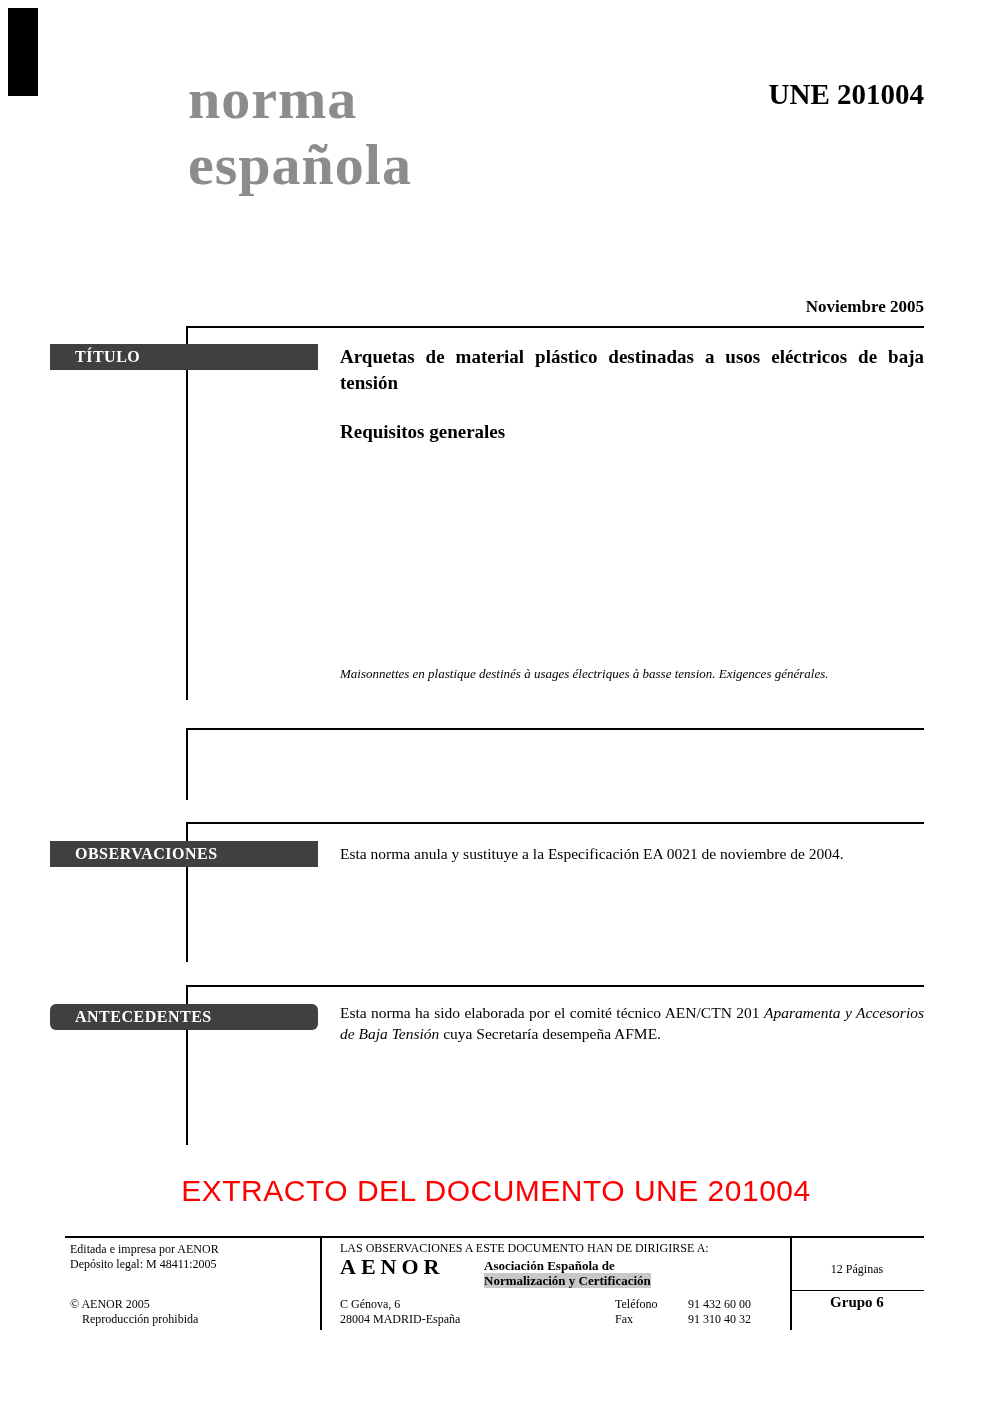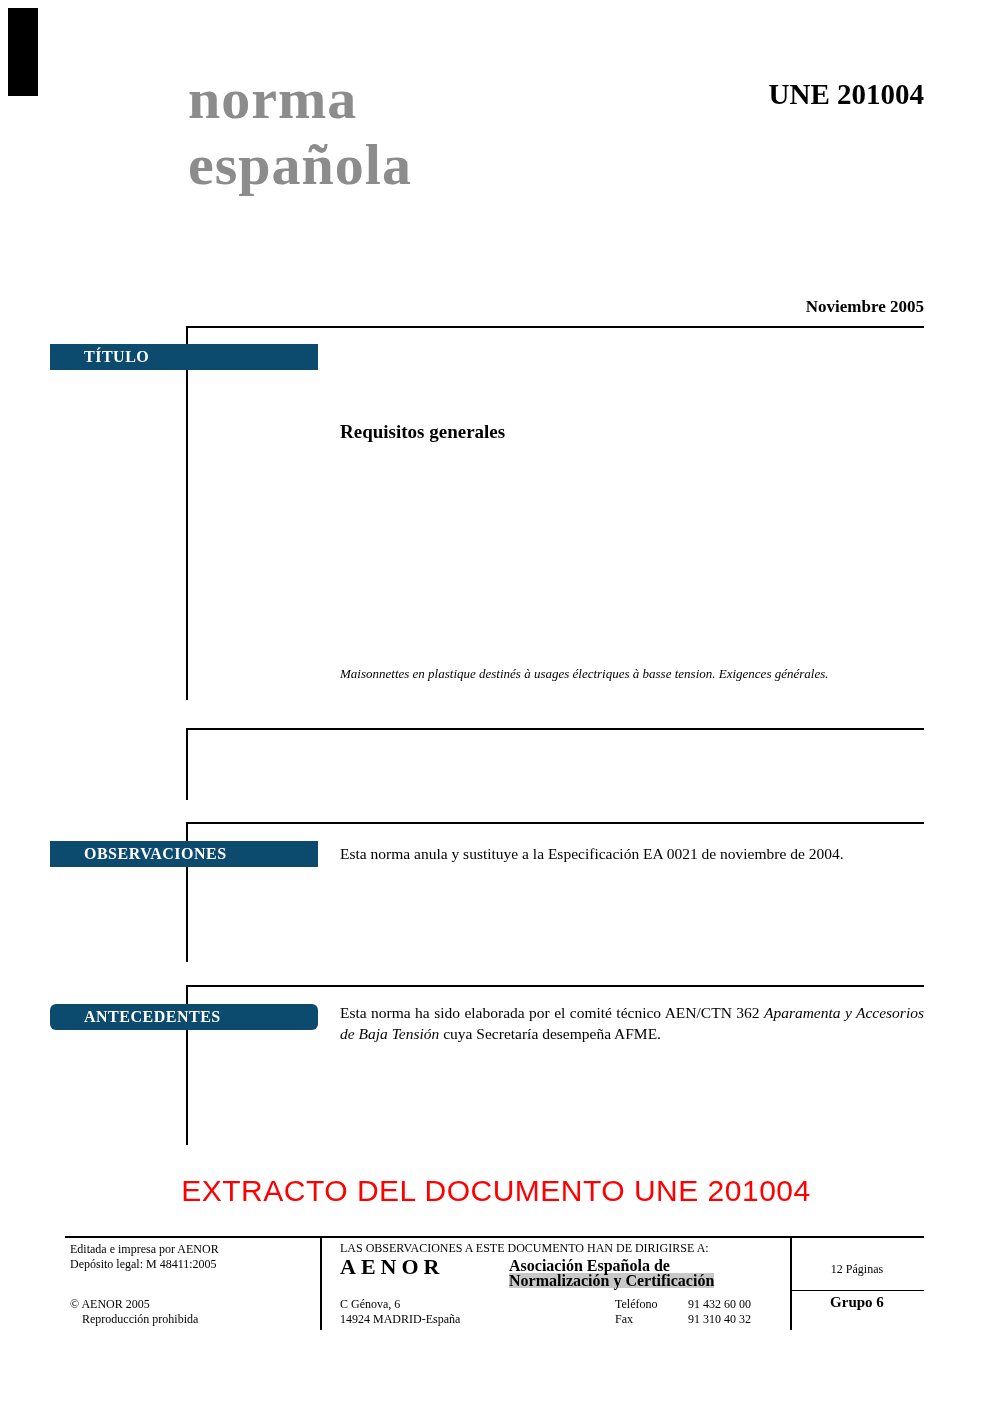--- a/index.html
+++ b/index.html
@@ -26,43 +26,43 @@
   .doc-code {
     position:absolute; right:68px; top:78px;
     font-size:29px; font-weight:bold; text-align:right;
   }
   .doc-date {
     position:absolute; right:68px; top:297px;
     font-size:17px; font-weight:bold; text-align:right;
   }
   .black-label {
     position:absolute; left:50px; width:268px; height:26px;
-    background:#0c4a6e; color:#ffffff;
+    background:#404040; color:#ffffff;
     font-size:16px; font-weight:bold; line-height:26px;
-    padding-left:34px; box-sizing:border-box;
+    padding-left:25px; box-sizing:border-box;
     letter-spacing:0.5px;
   }
   .content-col { position:absolute; left:340px; width:584px; }
   .title-main { font-size:19px; font-weight:bold; line-height:26px; text-align:justify; }
   .title-sub  { font-size:19px; font-weight:bold; }
   .lang-line  { font-size:13px; font-style:italic; }
   .body-text  { font-size:15.5px; line-height:21px; }
   .just { text-align:justify; }
   .red-notice {
     position:absolute; left:0; top:1174px; width:992px;
     text-align:center;
     font-family:"Liberation Sans", sans-serif;
     font-size:30px; color:#ff0000; letter-spacing:0.5px;
   }
   .ft { font-size:12px; line-height:15px; }
   .aenor-logo {
     position:absolute; left:340px; top:1254px;
     font-size:22px; font-weight:bold; letter-spacing:5px;
   }
-  .org-name { position:absolute; left:509px; top:1258px; font-size:16px; line-height:15px; font-weight:bold; }
+  .org-name { position:absolute; left:484px; top:1258px; font-size:13px; line-height:15px; font-weight:bold; }
   .org-name .hl { background:#c8c8c8; }
   .pages-cell {
     position:absolute; left:790px; top:1262px; width:134px;
     text-align:center; font-size:12px;
   }
   .group-cell {
     position:absolute; left:790px; top:1294px; width:134px;
     text-align:center; font-size:15px; font-weight:bold;
   }
 </style>
@@ -86,27 +86,28 @@
   <div class="vline" style="left:186px; top:728px; height:72px;"></div>
   <div class="hline" style="top:822px; left:186px; width:738px;"></div>
   <div class="vline" style="left:186px; top:822px; height:140px;"></div>
   <div class="hline" style="top:985px; left:186px; width:738px;"></div>
   <div class="vline" style="left:186px; top:985px; height:160px;"></div>
 
   <div class="black-label" style="top:344px;">TÍTULO</div>
   <div class="black-label" style="top:841px;">OBSERVACIONES</div>
   <div class="black-label" style="top:1004px;border-radius:6px;">ANTECEDENTES</div>
 
+  <div class="content-col title-main" style="top:344px;">Arquetas de material plástico destinadas a usos eléctricos de baja tensión</div>
   <div class="content-col title-sub" style="top:421px;">Requisitos generales</div>
   <div class="content-col lang-line" style="top:666px;">Maisonnettes en plastique destinés à usages électriques à basse tension. Exigences générales.</div>
 
   <div class="content-col body-text" style="top:843px;">Esta norma anula y sustituye a la Especificación EA 0021 de noviembre de 2004.</div>
 
   <div class="content-col body-text just" style="top:1002px;">
-    <span>Esta norma ha sido elaborada por el comité técnico AEN/CTN 362 </span><span style="font-style:italic;">Aparamenta y Accesorios de Baja Tensión</span><span> cuya Secretaría desempeña AFME.</span>
+    <span>Esta norma ha sido elaborada por el comité técnico AEN/CTN 201 </span><span style="font-style:italic;">Aparamenta y Accesorios de Baja Tensión</span><span> cuya Secretaría desempeña AFME.</span>
   </div>
 
   <div class="red-notice">EXTRACTO DEL DOCUMENTO UNE 201004</div>
 
   <div class="hline" style="top:1236px; left:65px; width:859px;"></div>
   <div class="vline" style="left:320px; top:1236px; height:94px;"></div>
   <div class="vline" style="left:790px; top:1236px; height:94px;"></div>
   <div class="hline" style="top:1290px; left:790px; width:134px; height:1px;"></div>
 
   <div class="abs ft" style="left:70px; top:1242px;">Editada e impresa por AENOR</div>
@@ -114,21 +115,21 @@
   <div class="abs ft" style="left:70px; top:1297px;">© AENOR 2005</div>
   <div class="abs ft" style="left:82px; top:1312px;font-family:Liberation Serif, serif;">Reproducción prohibida</div>
 
   <div class="abs ft" style="left:340px; top:1241px;">LAS OBSERVACIONES A ESTE DOCUMENTO HAN DE DIRIGIRSE A:</div>
   <div class="aenor-logo">AENOR</div>
   <div class="org-name">
     <div>Asociación Española de</div>
     <div class="hl">Normalización y Certificación</div>
   </div>
   <div class="abs ft" style="left:340px; top:1297px;">C Génova, 6</div>
-  <div class="abs ft" style="left:340px; top:1312px;">14924 MADRID-España</div>
+  <div class="abs ft" style="left:340px; top:1312px;">28004 MADRID-España</div>
   <div class="abs ft" style="left:615px; top:1297px;">Teléfono</div>
   <div class="abs ft" style="left:688px; top:1297px;">91 432 60 00</div>
   <div class="abs ft" style="left:615px; top:1312px;">Fax</div>
   <div class="abs ft" style="left:688px; top:1312px;">91 310 40 32</div>
 
   <div class="pages-cell">12 Páginas</div>
   <div class="group-cell">Grupo 6</div>
 
 </div>
 

